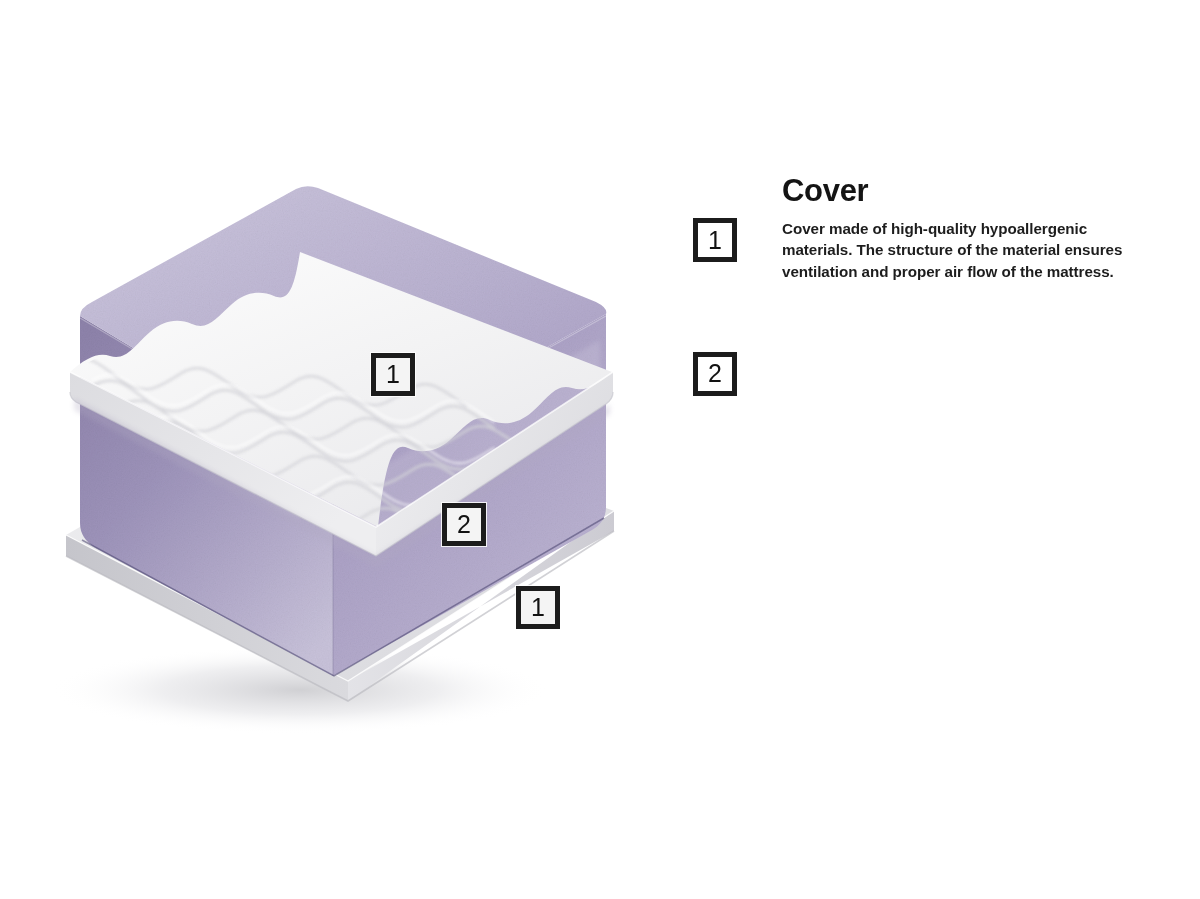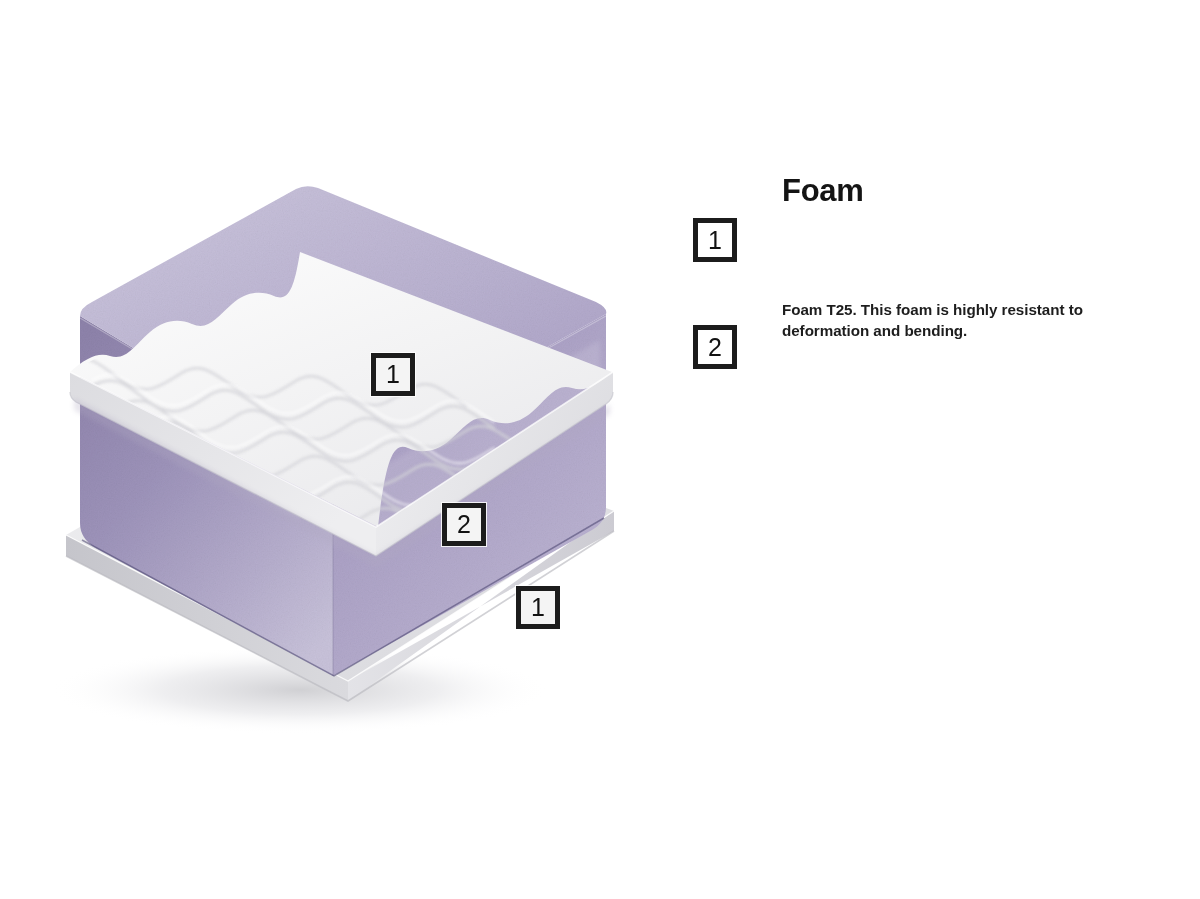--- a/index.html
+++ b/index.html
@@ -338,26 +338,26 @@
     <div class="marker on-art" id="marker-foam-side">2</div>
 
     <div class="marker on-art" id="marker-cover-base">1</div>
   </div>
 
   <div id="legend">
 
     <div class="legend-entry" id="entry-cover">
       <div class="legend-marker">1</div>
       <div class="legend-body">
-        <h2 class="legend-title">Foam</h2>
+        <h2 class="legend-title">Cover</h2>
+        <p class="legend-desc">Cover made of high-quality hypoallergenic materials. The structure of the material ensures ventilation and proper air flow of the mattress.</p>
       </div>
     </div>
 
     <div class="legend-entry" id="entry-foam">
       <div class="legend-marker">2</div>
       <div class="legend-body">
-        <p class="legend-desc">Foam T25. This foam is highly resistant to deformation and bending.</p>
       </div>
     </div>
 
   </div>
 
 </div>
 
 </body></html>

